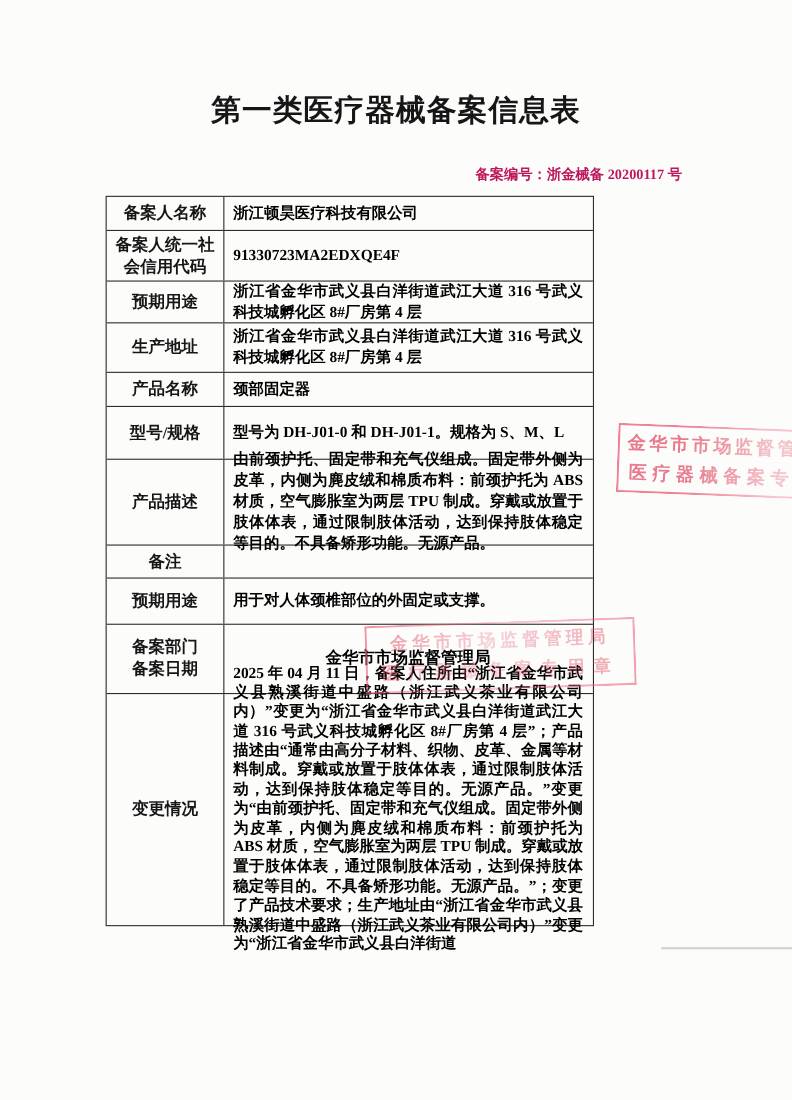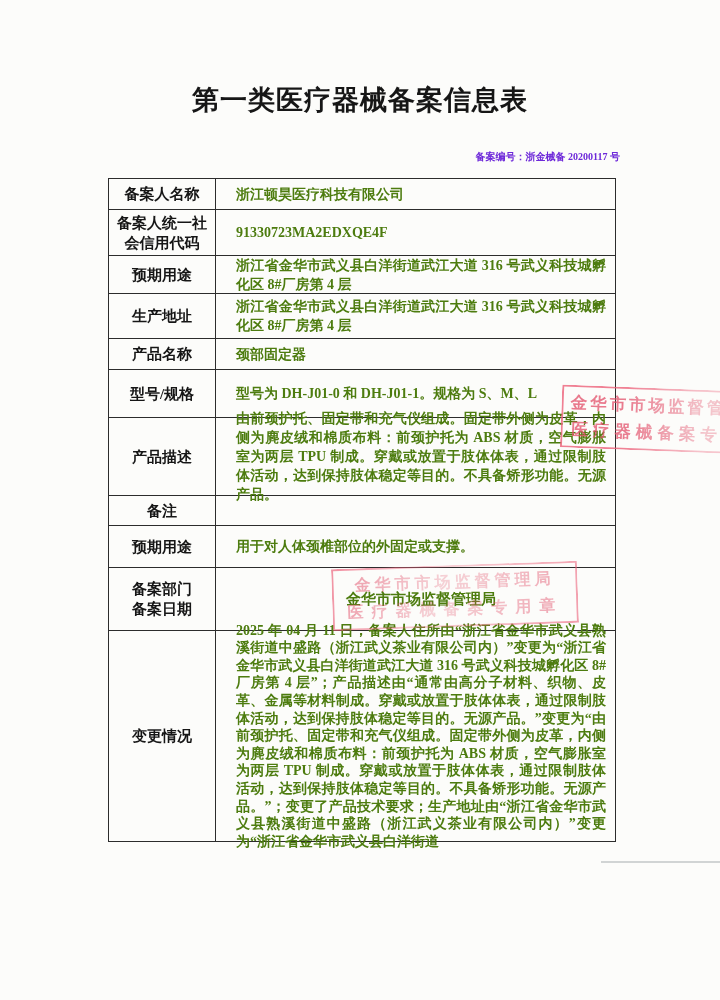--- a/index.html
+++ b/index.html
@@ -11,41 +11,40 @@
     overflow:hidden;
   }
   .page{position:relative;width:720px;height:1000px;overflow:hidden;border-radius:28px;}
   .doc-title{
     position:absolute;top:82px;left:0;width:720px;
     text-align:center;font-size:27px;font-weight:700;
     letter-spacing:1px;color:#161616;margin:0;
   }
   .reg-no{
     position:absolute;top:150px;right:100px;
-    font-size:10px;font-weight:700;color:#6d28d9;
+    font-size:13px;font-weight:700;color:#be185d;
   }
   .tbl{
-    position:absolute;left:108px;top:178px;width:508px;
+    position:absolute;left:96px;top:178px;width:444px;
     border:1.6px solid #2c2c2c;box-sizing:border-box;
     background:transparent;
   }
   .row{display:flex;border-bottom:1.6px solid #2c2c2c;box-sizing:border-box;}
   .row:last-child{border-bottom:none;}
   .lab{
     width:107px;flex:0 0 107px;border-right:1.6px solid #2c2c2c;
     display:flex;flex-direction:column;align-items:center;justify-content:center;
     text-align:center;font-weight:700;font-size:15px;line-height:20px;
     padding:2px 5px;box-sizing:border-box;color:#161616;
   }
   .val{
     flex:1;display:flex;flex-direction:column;justify-content:center;
     padding:3px 9px 3px 8px;box-sizing:border-box;
-    font-size:14px;line-height:19px;font-weight:700;color:#4d7c0f;
+    font-size:14px;line-height:19px;font-weight:700;color:#000000;
     text-align:justify;
-    margin-left:12px;
   }
   .val.center{align-items:center;text-align:center;}
   .val.small{line-height:17.6px;}
   .stamp{
     position:absolute;box-sizing:border-box;
     display:flex;flex-direction:column;justify-content:space-evenly;
     pointer-events:none;
   }
   .stamp .s-line{white-space:nowrap;font-weight:700;}
   .stamp-right{

